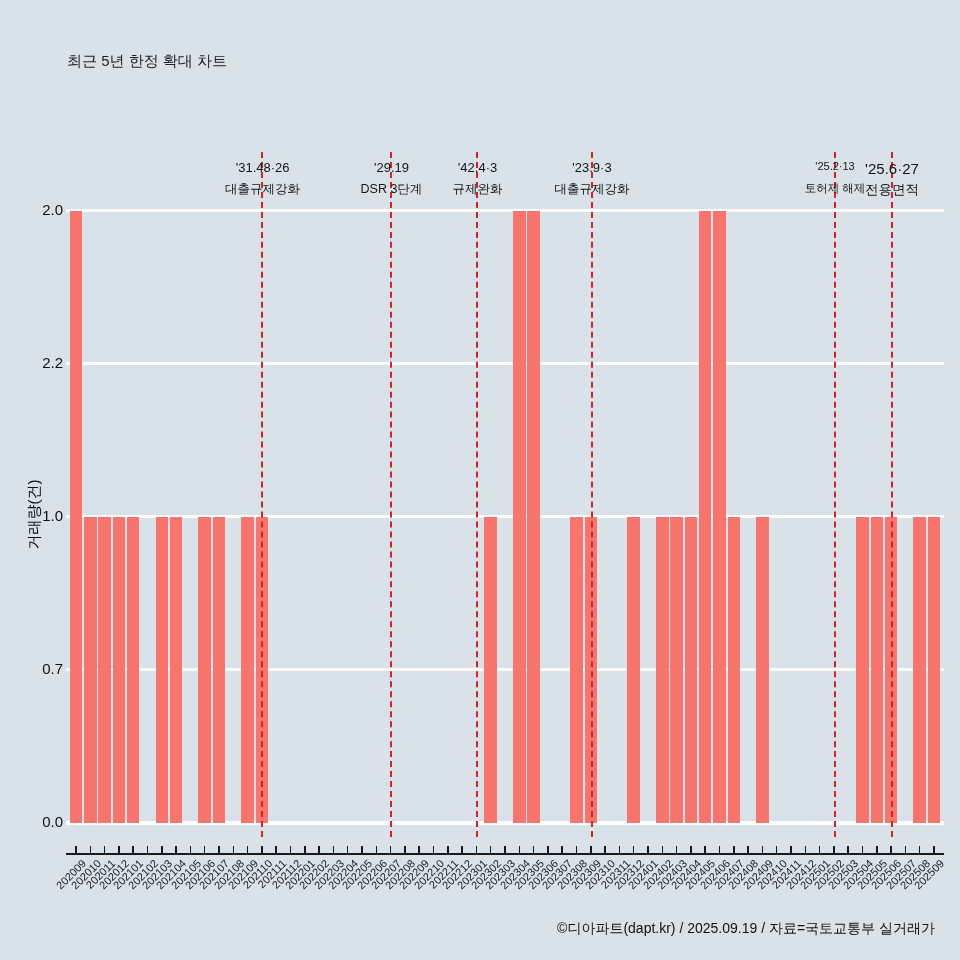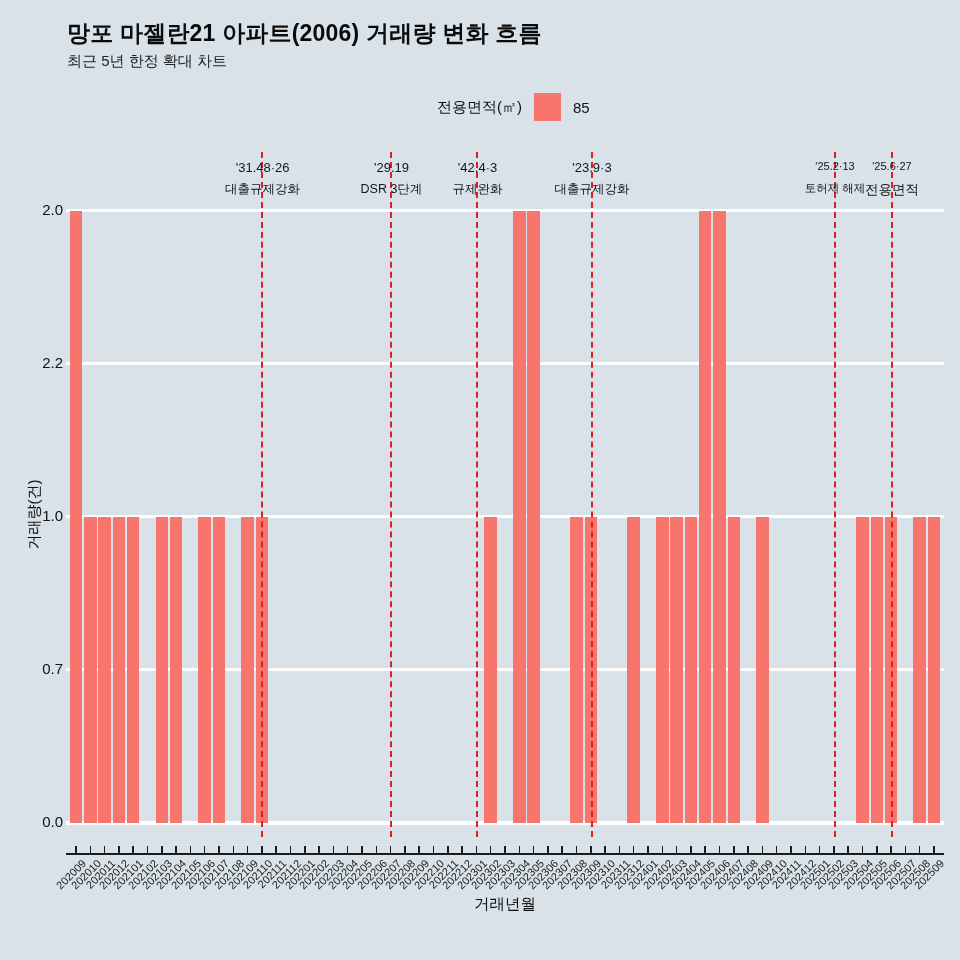--- a/index.html
+++ b/index.html
@@ -23,47 +23,41 @@
 
   .gridline { position:absolute; background:#ffffff; }
   .bar { position:absolute; }
   .vline { position:absolute; width:0; border-left:2.5px dashed #e02020; }
 
   .ann-date, .ann-label { position:absolute; transform:translateX(-50%); white-space:nowrap; color:#151515; }
   .ann-date { font-size:13px; }
   .ann-label { font-size:12.5px; }
   .ann-small .ann-date { font-size:11px; }
   .ann-small .ann-label { font-size:11.5px; }
-  .ann-large .ann-date { font-size:11px; }
+  .ann-large .ann-date { font-size:15px; }
   .ann-large .ann-label { font-size:13.5px; }
 
   .ytick-label { position:absolute; font-size:15px; color:#111; text-align:right; width:40px; }
   .yaxis-title { position:absolute; left:-6px; top:505px; width:80px; text-align:center;
                  transform:rotate(-90deg); font-size:15px; color:#111; }
 
   .xaxis-line { position:absolute; left:66px; top:853px; width:878px; height:1.5px; background:#1a1a1a; }
   .xtick { position:absolute; width:1.5px; height:7px; top:846px; background:#1a1a1a; }
   .xtick-label { position:absolute; top:857px; font-size:11px; color:#1a1a1a; white-space:nowrap;
                  transform-origin:100% 0; transform:rotate(-45deg); }
   .xaxis-title { position:absolute; left:405px; top:894px; width:200px; text-align:center; font-size:15.5px; color:#111; }
 
   .footer { position:absolute; right:25px; top:920px; font-size:14px; color:#111; }
 </style>
 </head>
 <body>
 
 <div id="stage">
-  <div class="title">망포 마젤란21 아파트(2006) 거래량 변화 흐름</div>
   <div class="subtitle">최근 5년 한정 확대 차트</div>
 
-  <div class="legend">
-    <span class="legend-label">전용면적(㎡)</span>
-    <span class="legend-swatch" style="background: rgb(247, 117, 108);"></span>
-    <span class="legend-value">85</span>
-  </div>
 
   <div class="yaxis-title">거래량(건)</div>
 
   <div id="plot-layer">
       <div class="gridline" style="left: 66px; top: 820.5px; width: 878px; height: 4px;"></div>
       <div class="ytick-label" style="left: 23px; top: 813px;">0.0</div>
       <div class="gridline" style="left: 66px; top: 667.5px; width: 878px; height: 3px;"></div>
       <div class="ytick-label" style="left: 23px; top: 660px;">0.7</div>
       <div class="gridline" style="left: 66px; top: 514.5px; width: 878px; height: 3px;"></div>
       <div class="ytick-label" style="left: 23px; top: 507px;">1.0</div>
@@ -250,15 +244,15 @@
       <div class="xtick-label" style="right: 79.2px;">202505</div>
       <div class="xtick" style="left: 890.35px;"></div>
       <div class="xtick-label" style="right: 64.9px;">202506</div>
       <div class="xtick" style="left: 904.65px;"></div>
       <div class="xtick-label" style="right: 50.6px;">202507</div>
       <div class="xtick" style="left: 918.95px;"></div>
       <div class="xtick-label" style="right: 36.3px;">202508</div>
       <div class="xtick" style="left: 933.25px;"></div>
       <div class="xtick-label" style="right: 22px;">202509</div>
     </div>
-  <div class="xaxis-title">거래년월</div>
-
+
+  <div class="footer">©디아파트(dapt.kr) / 2025.09.19 / 자료=국토교통부 실거래가</div>
 </div>
 
 </body></html>

